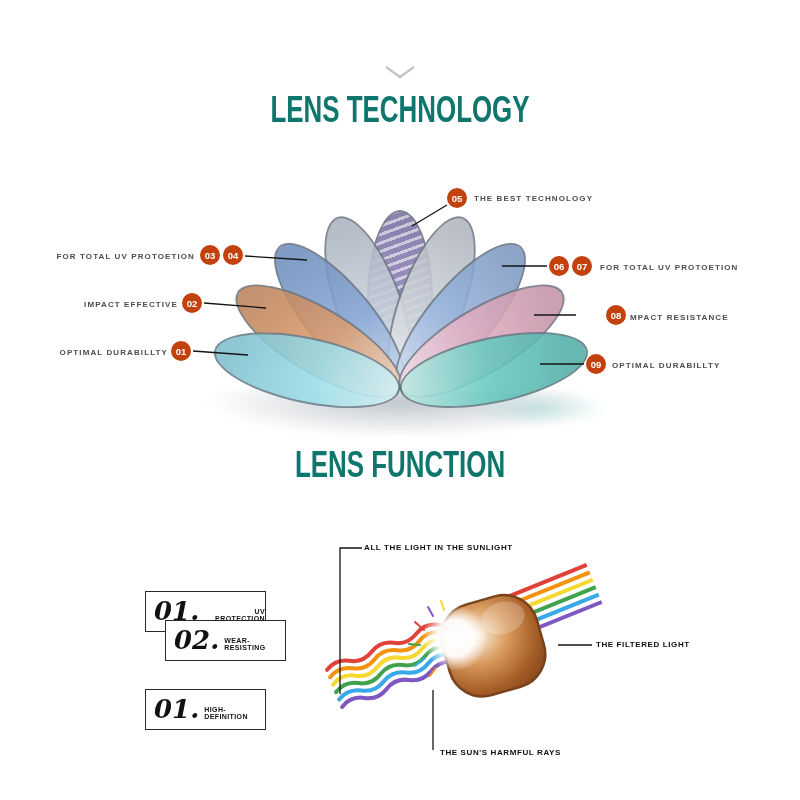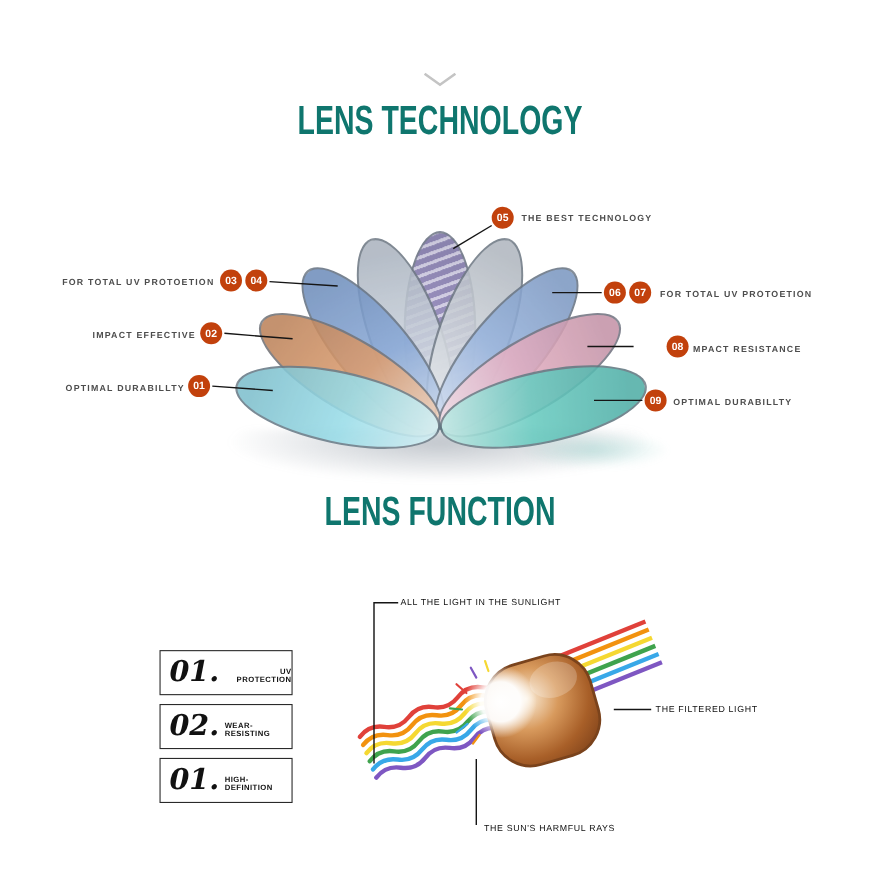--- a/index.html
+++ b/index.html
@@ -44,23 +44,23 @@
   .lbl-right-align{text-align:right;}
 
   .overlay-svg{position:absolute;left:0;top:0;z-index:25;pointer-events:none;}
 
   
   .fn-box{position:absolute;left:145px;width:119px;height:39px;border:1px solid #2a2a2a;
           display:flex;align-items:center;background:#fff;z-index:30;}
   .fn-num{font-family:"DejaVu Serif",serif;font-style:italic;font-weight:bold;font-size:26px;
           line-height:1;margin:0 5px 2px 8px;}
   .fn-label{font-size:7px;font-weight:bold;letter-spacing:.4px;color:#111;margin-top:7px;}
-  .fn1{top:591px;text-align:right;}.fn2{top:640px;}.fn3{top:689px;}
+  .fn1{top:591px;text-align:right;}.fn2{top:620px;margin-left:20px;}.fn3{top:689px;}
 
-  .diag-label{position:absolute;font-size:8px;font-weight:normal;letter-spacing:.6px;color:#0f0f0f;
+  .diag-label{position:absolute;font-size:8px;font-weight:bold;letter-spacing:.6px;color:#0f0f0f;
               white-space:nowrap;z-index:30;}
   .dl-sun{left:364px;top:543px;}
   .dl-filtered{left:596px;top:640px;}
   .dl-harmful{left:440px;top:748px;}
   .dl-best{left:474px;top:194px;}
 </style>
 </head>
 <body>
 
 <div class="canvas">

